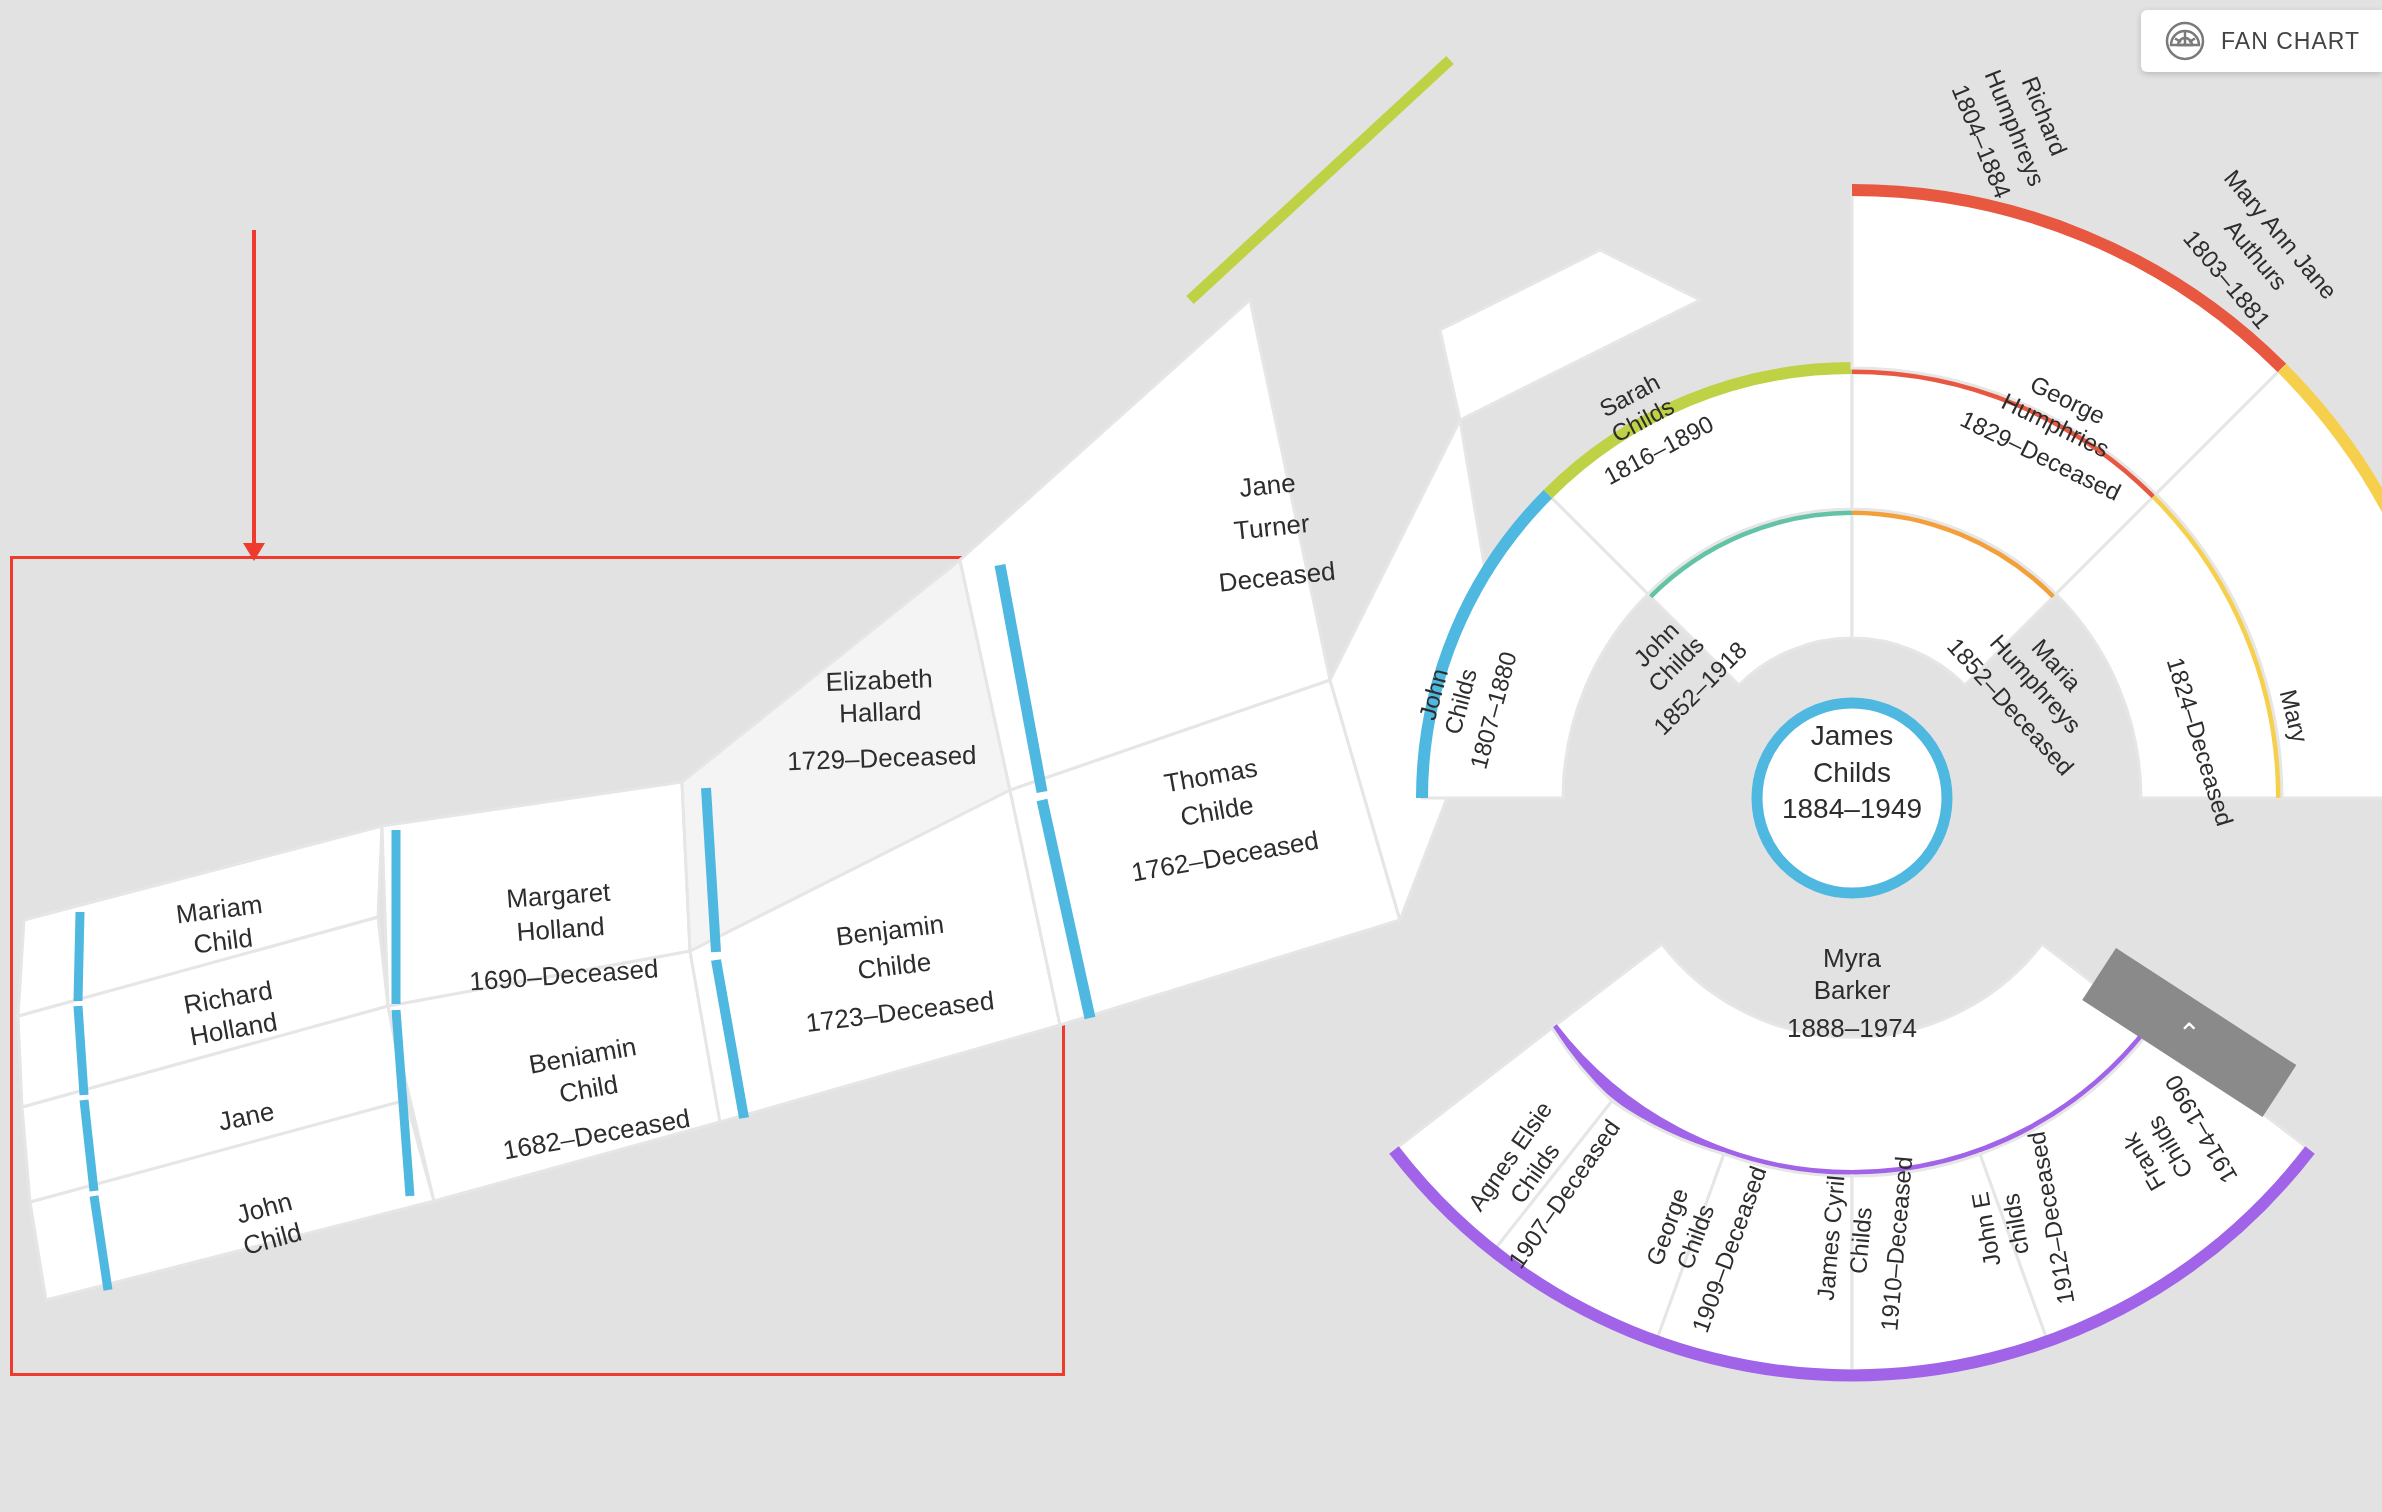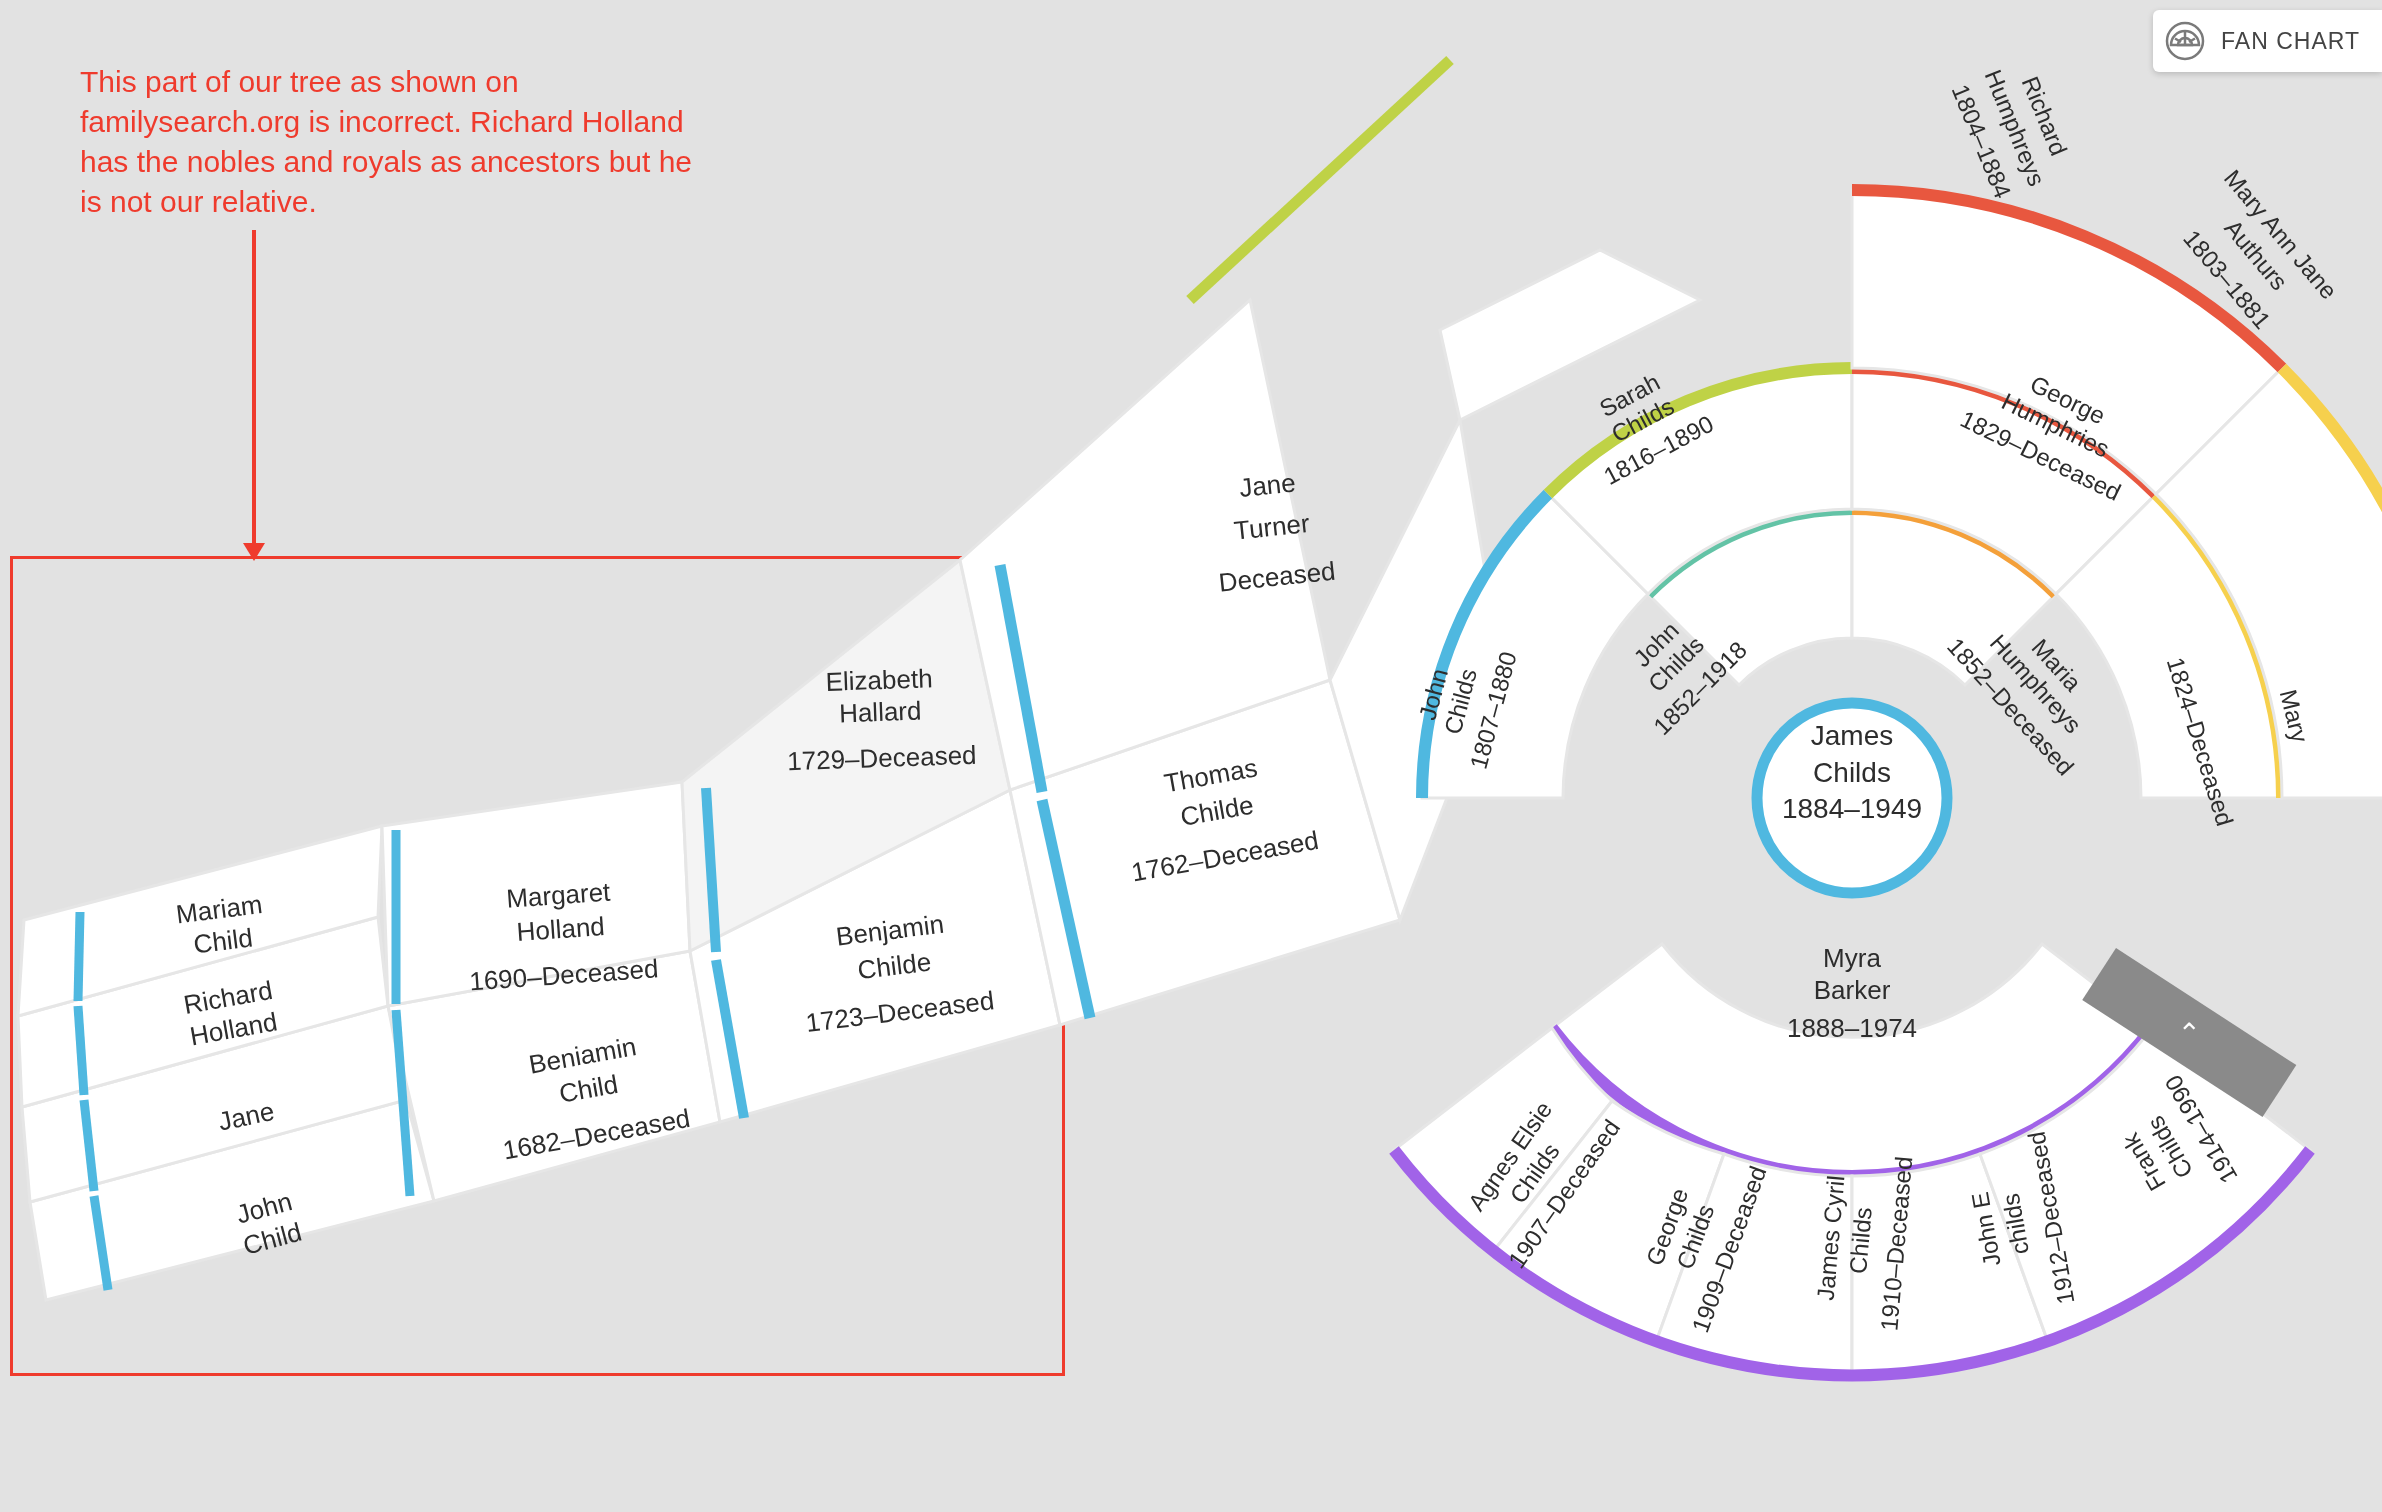--- a/index.html
+++ b/index.html
@@ -82,21 +82,21 @@
   #fanchart-button {
     position: absolute;
     right: 0;
     top: 10px;
     height: 62px;
     display: flex;
     align-items: center;
     gap: 16px;
     background: #ffffff;
     border-radius: 6px 0 0 6px;
-    padding: 0 22px 0 12px;
+    padding: 0 22px 0 24px;
     box-shadow: 0 2px 6px rgba(0,0,0,0.18);
   }
   #fanchart-button .fc-label {
     font-size: 23px;
     letter-spacing: 1px;
     color: #444;
     white-space: nowrap;
   }
   .fan-icon {
     width: 40px; height: 40px;
@@ -124,21 +124,20 @@
     color: #ffffff;
     font-size: 28px;
     transform: rotate(-33deg);
   }
 </style>
 </head>
 <body>
 
 <div id="stage">
 
-  <div id="annotation-note">This part of our tree as shown on familysearch.org is incorrect. Richard Holland has the nobles and royals as ancestors but he is not our relative.</div>
   <div id="annotation-arrow"></div>
   <div id="annotation-box"></div>
 
   <svg id="fanchart" width="2382" height="1512" viewBox="0 0 2382 1512">
     <defs>
       
     </defs>
 
     <g>
 

